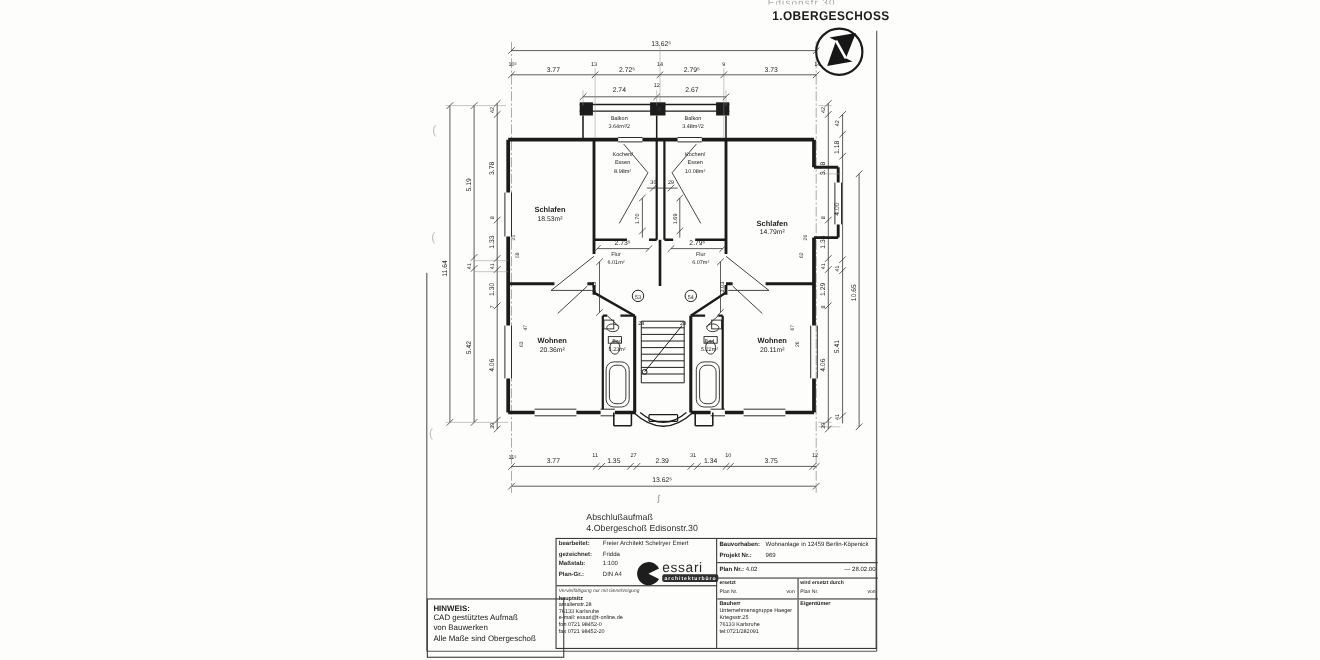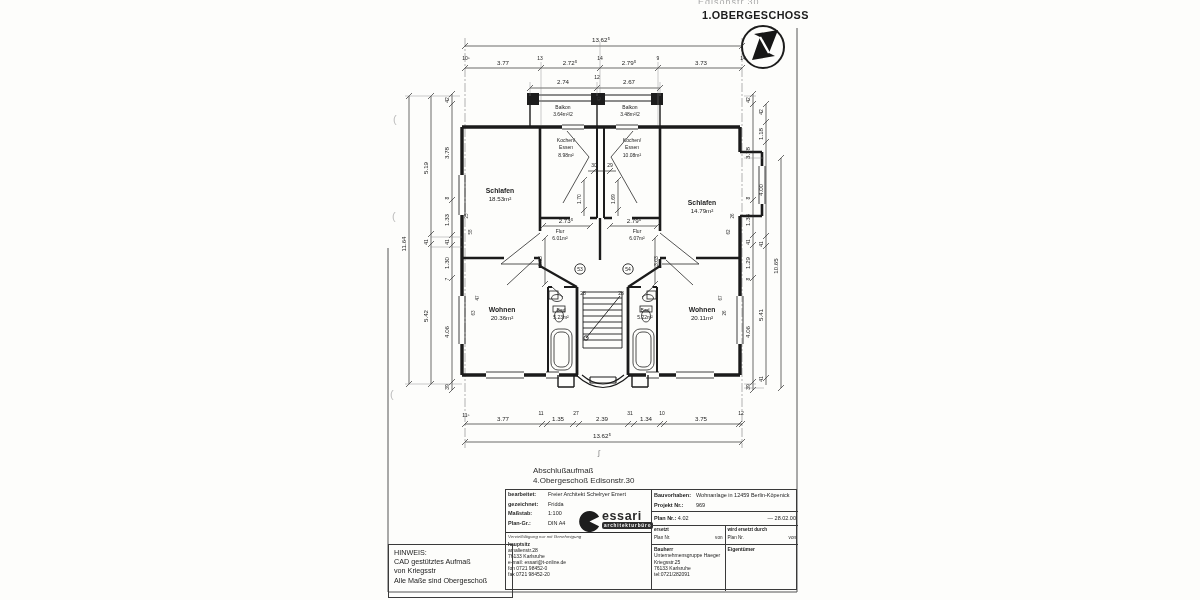--- a/index.html
+++ b/index.html
@@ -22,21 +22,21 @@
   .tbHead{position:absolute;left:533px;top:466px;font-size:8px;line-height:1.25;color:#2e2e2e;}
   .tbL{position:absolute;left:0;top:0;width:146px;height:100%;border-right:.8px solid #3a3a3a;box-sizing:border-box;}
   .tbRow{display:flex;padding:0 2px;height:9.5px;align-items:center;}
   .tbRow .lb{width:40px;font-weight:700;color:#2a2a2a;}
   .tbRow .vl{flex:1;color:#1f1f1f;}
   .tbDiv{border-top:1.4px solid #2e2e2e;margin-top:1px;}
   .tbNote{font-style:italic;font-size:4.4px;padding:1px 2px;color:#444;}
   .tbContact{padding:0 2px;font-size:5px;line-height:1.22;color:#222;}
   .tbContact div:first-child{font-weight:700;}
   .logo{position:absolute;left:72px;top:20px;width:74px;height:22px;}
-  .logoWord{position:absolute;left:24px;top:-2px;font-size:12.5px;font-weight:700;letter-spacing:.6px;
+  .logoWord{position:absolute;left:24px;top:-2px;font-size:12.5px;font-weight:400;letter-spacing:.6px;
             color:#2a2a2a;filter:blur(.2px);}
   .logoSub{position:absolute;left:24px;top:12px;font-size:4.6px;font-weight:700;letter-spacing:.9px;
            color:#fff;background:#2e2e2e;padding:.5px 2px;border-radius:2px;}
   .tbR{position:absolute;left:146px;top:0;width:146px;height:100%;box-sizing:border-box;}
   .rRow{display:flex;padding:0 2px;align-items:center;}
   .rRow .lb{width:42px;font-weight:700;}
   .bline{border-bottom:.8px solid #3a3a3a;}
   .splitRow{display:flex;height:18px;}
   .cell{flex:1;padding:1px 2px;box-sizing:border-box;font-size:4.6px;}
   .cell + .cell{border-left:.8px solid #3a3a3a;}
@@ -374,19 +374,19 @@
         </div>
         <div class="cell">
           <div class="bh">Eigentümer</div>
         </div>
       </div>
     </div>
   </div>
 
   
   <div class="hinweis">
-    <div style="font-weight:400">HINWEIS:</div>
+    <div style="font-weight:700">HINWEIS:</div>
     <div>CAD gestütztes Aufmaß</div>
-    <div>von Kriegsstr</div>
+    <div>von Bauwerken</div>
     <div>Alle Maße sind Obergeschoß</div>
   </div>
 
 </div>
 
 </body></html>

